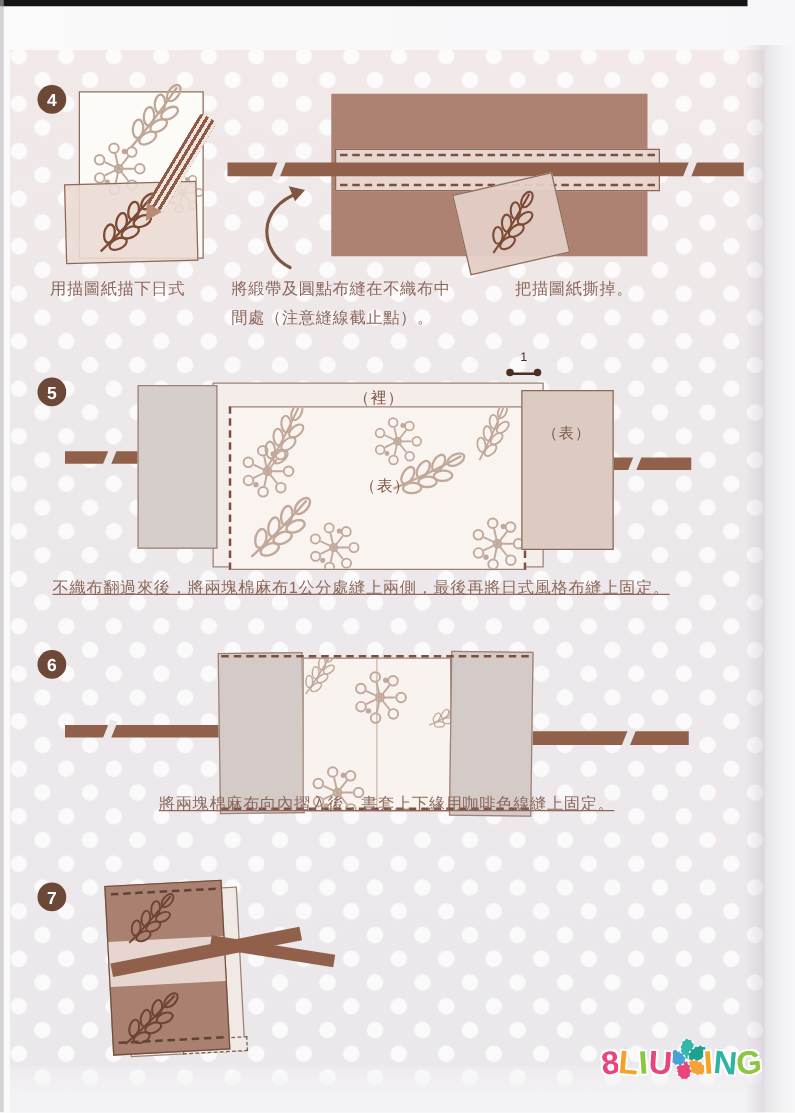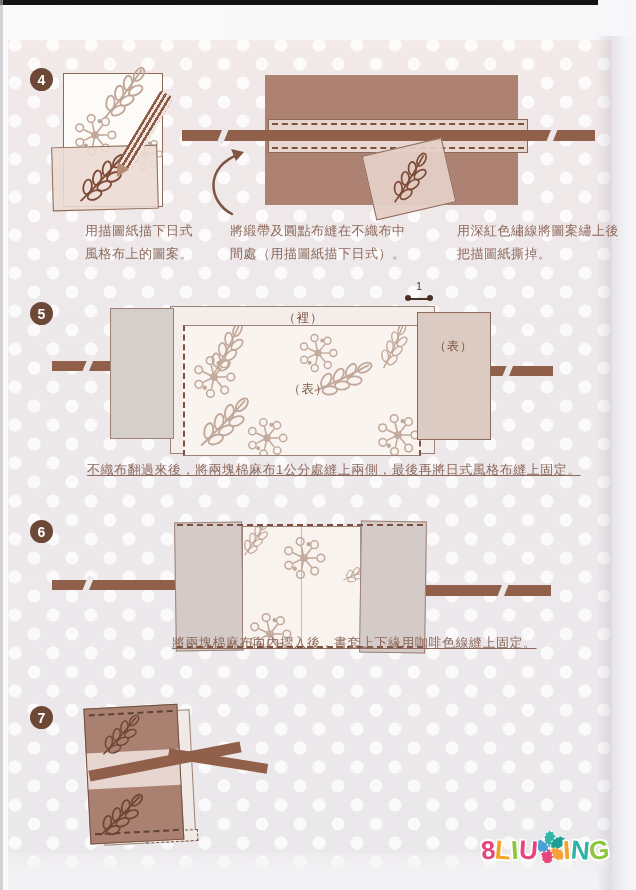--- a/index.html
+++ b/index.html
@@ -16,21 +16,21 @@
       linear-gradient(180deg,#f2e9e8 0%,#ede8ea 30%,#ebe8ec 100%);
     background-size:38px 38px,38px 38px,100% 100%;
     background-position:7px 5px,26px 24px,0 0;}
   .rightshade{position:absolute;left:596px;top:36px;width:40px;height:854px;
     background:linear-gradient(90deg,rgba(190,185,195,0) 0%,rgba(185,178,190,.30) 35%,#f2f1f3 72%,#f7f6f8 100%);}
   .footerband{position:absolute;left:8px;top:853px;width:604px;height:37px;
     background:linear-gradient(180deg,rgba(246,245,247,.25) 0%,#f3f2f4 65%);}
   .stepnum{position:absolute;width:23px;height:23px;border-radius:50%;background:#6d4837;color:#fff;
     font-size:14px;font-weight:bold;display:flex;align-items:center;justify-content:center;z-index:7;}
   .panel{position:absolute;box-sizing:border-box;}
-  .cap{position:absolute;color:#8d695c;font-size:13px;line-height:1.75;letter-spacing:.5px;z-index:7;margin-left:45px;}
+  .cap{position:absolute;color:#8d695c;font-size:13px;line-height:1.75;letter-spacing:.5px;z-index:7;}
   .capline{display:block;}
   .nowrap{white-space:nowrap;text-decoration:underline;}
   .flabel{position:absolute;color:#7d5542;font-size:12.5px;letter-spacing:1px;z-index:8;}
   .ribbon{position:absolute;background:#91604b;height:11px;}
   .rbreak{position:absolute;width:6px;height:17px;background:#ece7e9;transform:rotate(22deg);z-index:4;}
   .dash-h{position:absolute;height:0;border-top:2px dashed #7c4f3e;}
   .motif{position:absolute;overflow:visible;}
   .arrow{position:absolute;z-index:6;}
   .pencil{position:absolute;left:138px;top:88px;width:15px;height:84px;transform:rotate(31deg);z-index:6;
     background:repeating-linear-gradient(90deg,#8d5a45 0 2.5px,#f0e4df 2.5px 5px);border-radius:3px 3px 0 0;}
@@ -125,28 +125,26 @@
         <use href="#sprig"></use>
       </svg>
   </div>
   <svg class="arrow" style="left:198px;top:142px" width="60" height="78" viewBox="0 0 60 78">
     <path d="M34 72 C 10 60, 6 24, 42 12" fill="none" stroke="#7d5542" stroke-width="2.5" stroke-linecap="round"></path>
     <polygon points="46,10 33,7 38,19" fill="#7d5542"></polygon>
   </svg>
 
   <div class="cap" style="left:40px;top:220px;width:160px">
     <span class="capline">用描圖紙描下日式</span>
-    <span class="capline">風格布上的圖案。</span>
   </div>
   <div class="cap" style="left:185px;top:220px;width:228px">
     <span class="capline">將緞帶及圓點布縫在不織布中</span>
-    <span class="capline">間處（用描圖紙描下日式）。</span>
+    <span class="capline">間處（注意縫線截止點）。</span>
   </div>
   <div class="cap" style="left:412px;top:220px;width:195px">
-    <span class="capline">用深紅色繡線將圖案繡上後</span>
     <span class="capline">把描圖紙撕掉。</span>
   </div>
 
   <div class="stepnum" style="left:30px;top:302px">5</div>
 
   <div class="panel" style="left:170px;top:306px;width:265px;height:148px;background:#f5ede9;border:1px solid #9c8176;z-index:1"></div>
   <div class="flabel" style="left:283px;top:310px">（裡）</div>
 
   <div class="panel" style="left:183px;top:325px;width:238px;height:131px;background:#f9f4f0;border-top:1px solid #9c8176;border-bottom:1px solid #9c8176;border-left:2px dashed #7c4f3e;border-right:2px dashed #7c4f3e;overflow:hidden;z-index:2">
     <svg class="motif" style="left:15px;top:2px;width:52px;height:42px;color:#c2a89a;transform:rotate(-25deg)">

